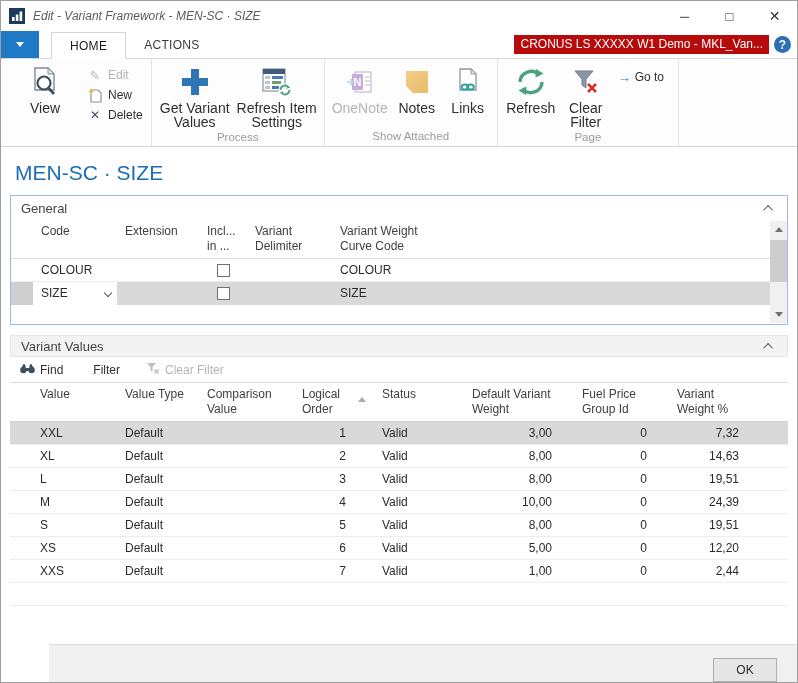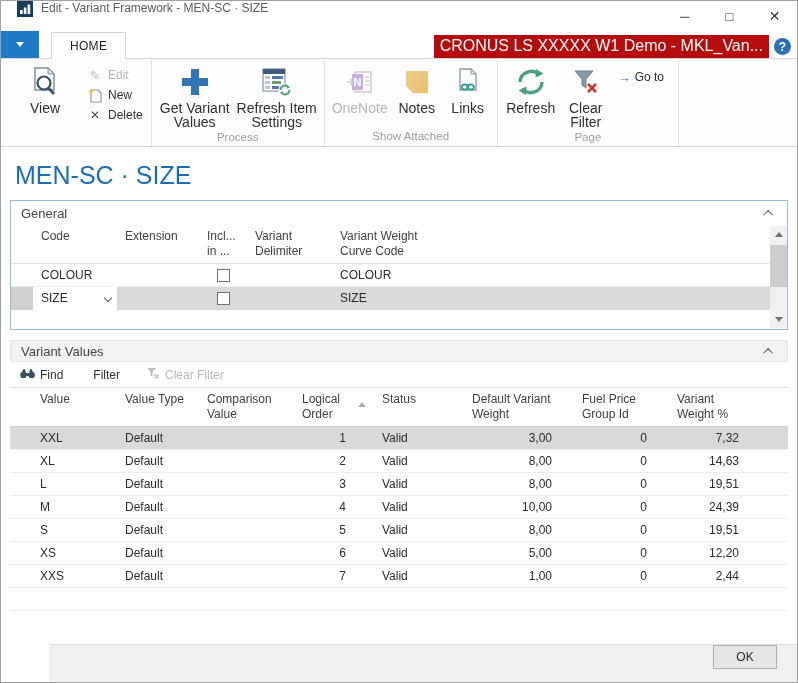--- a/index.html
+++ b/index.html
@@ -1,34 +1,34 @@
 <!DOCTYPE html>
 <html><head>
 <meta charset="utf-8">
 <style>
   * { margin:0; padding:0; box-sizing:border-box; }
   html,body { width:798px; height:683px; font-family:"Liberation Sans","DejaVu Sans",sans-serif; background:#fff; overflow:hidden; }
   .window { width:798px; height:683px; border:1px solid #9f9f9f; display:flex; flex-direction:column; background:#fff; position:relative; }
 
   
-  .titlebar { height:30px; display:flex; align-items:flex-start; padding-left:16px; background:#fff; flex:0 0 auto; }
+  .titlebar { height:30px; display:flex; align-items:center; padding-left:8px; background:#fff; flex:0 0 auto;font-style:italic; }
   .app-icon { width:16px; height:16px; margin-right:8px; flex:0 0 auto; }
   .title-text { font-size:12px; color:#5c5c5c; flex:1 1 auto; white-space:nowrap; overflow:hidden; }
   .win-controls { display:flex; height:30px; }
   .win-btn { width:45px; height:30px; display:flex; align-items:center; justify-content:center; font-size:13px; color:#333; cursor:default; }
   .win-btn.close { font-size:14px; }
 
   
   .tabstrip { height:28px; display:flex; align-items:flex-end; flex:0 0 auto; position:relative; border-bottom:1px solid #d6d6d6; background:#fff; }
   .appmenu { width:38px; height:27px; background:#1e7ac4; display:flex; align-items:center; justify-content:center; margin-right:12px; }
   .caret-down-w { width:0; height:0; border-left:4px solid transparent; border-right:4px solid transparent; border-top:5px solid #fff; }
   .tab { height:27px; padding:0 18px; display:flex; align-items:center; font-size:12px; color:#3a3a3a; letter-spacing:.3px; }
   .tab.active { background:#fff; border:1px solid #d6d6d6; border-bottom:1px solid #fff; margin-bottom:-1px; color:#1a1a1a; }
   .tabstrip-right { position:absolute; right:6px; top:4px; display:flex; align-items:center; gap:5px; }
-  .badge { color:#fff; font-size:16px; padding:2px 6px 3px 6px; white-space:nowrap; }
+  .badge { color:#fff; font-size:12px; padding:2px 6px 3px 6px; white-space:nowrap; }
   .help-circle { width:17px; height:17px; border-radius:50%; background:#2d6fb5; color:#fff; font-size:12px; font-weight:bold; display:flex; align-items:center; justify-content:center; }
 
   
   .ribbon { height:88px; background:#fdfdfd; border-bottom:1px solid #d6d6d6; display:flex; align-items:stretch; padding-left:2px; flex:0 0 auto; }
   .rgroup { display:flex; flex-direction:column; border-right:1px solid #e3e3e3; padding:2px 4px 0 4px; }
   .rgroup-body { flex:1 1 auto; display:flex; align-items:flex-start; }
   .rgroup-label { height:18px; text-align:center; font-size:11.5px; color:#9b9b9b; line-height:16px; flex:0 0 auto; }
   .bigbtn { width:76px; display:flex; flex-direction:column; align-items:center; padding-top:4px; cursor:default; }
   .bigbtn .bicon { height:34px; display:flex; align-items:center; justify-content:center; }
   .bigbtn .blabel { font-size:14px; color:#2f2f2f; text-align:center; line-height:14px; margin-top:2px; }
@@ -44,21 +44,21 @@
   .pencil-gray { color:#b9b9b9; }
   .x-dark { color:#3f4d5d; font-weight:bold; font-size:12px; }
   .note-sticky { width:22px; height:22px; background:linear-gradient(135deg,#f0cd86 0%,#e9bd6a 100%); position:relative; }
   .note-sticky::after { content:""; position:absolute; left:0; bottom:0; border-style:solid; border-width:7px 0 0 7px; border-color:transparent transparent transparent #fff; }
   .plus-blue { position:relative; width:30px; height:30px; }
   .plus-blue::before { content:""; position:absolute; left:11px; top:2px; width:8px; height:26px; background:#2e75b5; }
   .plus-blue::after { content:""; position:absolute; left:2px; top:11px; width:26px; height:8px; background:#2e75b5; }
 
   
   .content { flex:1 1 auto; background:#fff; position:relative; overflow:hidden; }
-  .page-title { font-size:25px; color:#1b6eb5; padding:14px 0 10px 14px; }
+  .page-title { font-size:21px; color:#1b6eb5; padding:14px 0 10px 14px; }
 
   
   .fasttab-general { margin:0 9px; border:1px solid #94bde0; background:#fff; position:relative; height:130px; }
   .ft-header { height:24px; display:flex; align-items:center; padding:0 10px; font-size:13px; color:#444; justify-content:space-between; background:#fff; }
   .chev-up { width:7px; height:7px; border-left:1.6px solid #555; border-top:1.6px solid #555; transform:rotate(45deg) translateY(2px); margin-right:4px; }
   .chev-down-s { width:6px; height:6px; border-right:1.4px solid #555; border-bottom:1.4px solid #555; transform:rotate(45deg); }
 
   table.grid { border-collapse:collapse; table-layout:fixed; width:100%; }
   .grid th { font-weight:normal; font-size:12px; color:#404040; text-align:left; vertical-align:top; padding:4px 0 4px 8px; white-space:pre-line; line-height:15px; }
   .grid th.r { text-align:left; padding-right:6px; }
@@ -90,21 +90,21 @@
   .tb-btn { display:flex; align-items:center; gap:5px; padding:0 8px; height:22px; cursor:default; }
   .tb-btn.disabled { color:#b5b5b5; }
   .variant-table th { border-bottom:1px solid #cfcfcf; }
   tr.vsel td { background:#d9d9d9; }
   .sortcell { vertical-align:top; padding:8px 0 0 6px !important; }
   .tri-sort { width:0; height:0; border-left:4px solid transparent; border-right:4px solid transparent; border-bottom:5px solid #ababab; display:inline-block; }
   tr.vempty { border-top:1px solid #ededed; }
   tr.vempty td { height:23px; }
 
   
-  .footer { height:38px; background:#f0f0f0; border-top:1px solid #dfdfdf; display:flex; align-items:flex-start; justify-content:flex-end; padding-right:20px; flex:0 0 auto;margin-left:48px; }
+  .footer { height:38px; background:#f0f0f0; border-top:1px solid #dfdfdf; display:flex; align-items:flex-end; justify-content:flex-end; padding-right:20px; flex:0 0 auto;margin-left:48px; }
   .ok-btn { width:64px; height:24px; background:#e6e6e6; border:1px solid #aeaeae; font-size:12px; color:#2b2b2b; font-family:inherit; cursor:default; }
 </style>
 </head>
 <body>
 
 <div class="window">
 
   <div class="titlebar">
     <svg class="app-icon" viewBox="0 0 16 16">
       <rect width="16" height="16" fill="#1b3a5c"></rect>
@@ -118,20 +118,21 @@
       <div class="win-btn">□</div>
       <div class="win-btn close">✕</div>
     </div>
   </div>
 
   <div class="tabstrip">
     <div class="appmenu">
         <span class="caret-down-w"></span>
       </div>
     <div class="tab active">HOME</div>
+    <div class="tab">ACTIONS</div>
     <div class="tabstrip-right">
       <span class="badge" style="background: rgb(183, 11, 11);">CRONUS LS XXXXX W1 Demo - MKL_Van...</span>
       <span class="help-circle">?</span>
     </div>
   </div>
 
   <div class="ribbon">
 
     <div class="rgroup">
       <div class="rgroup-body">

